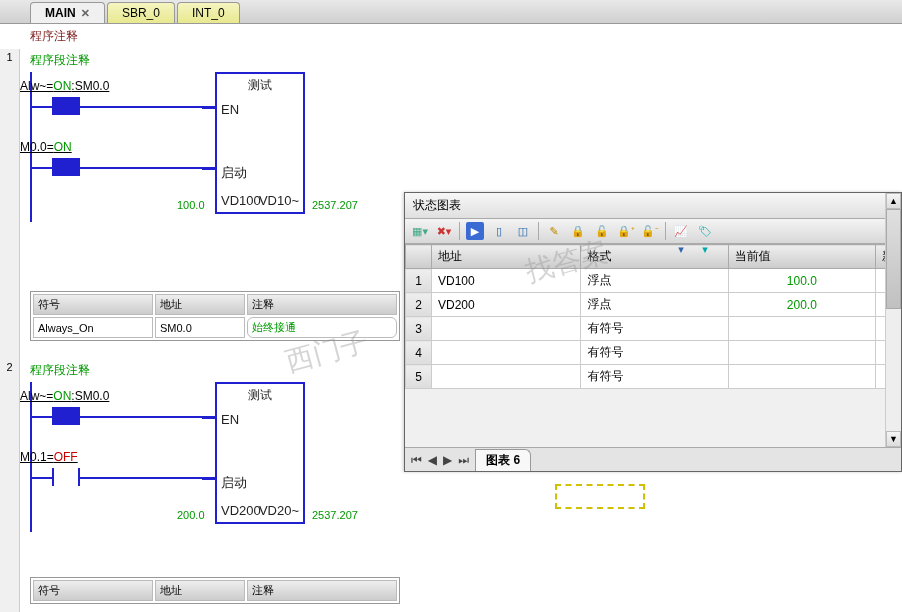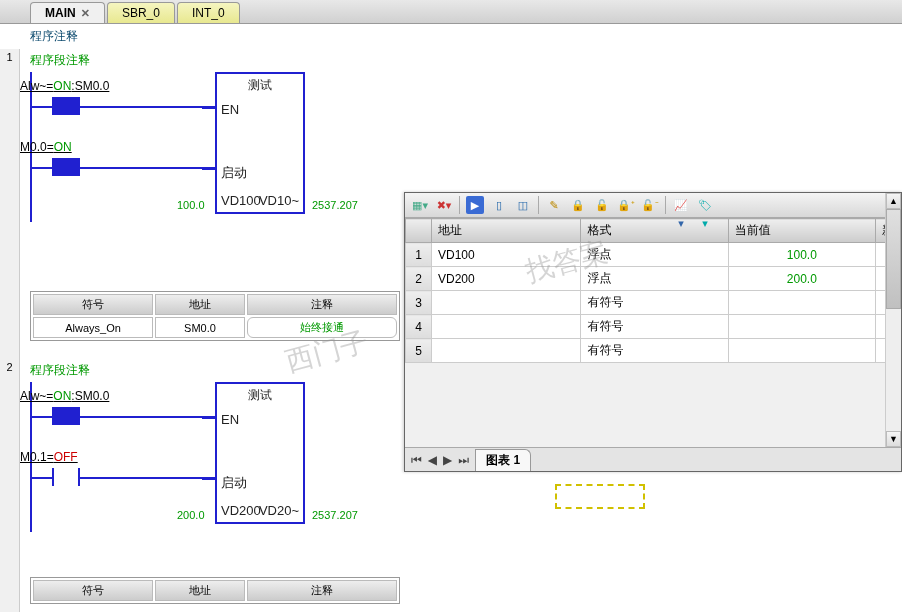--- a/index.html
+++ b/index.html
@@ -8,41 +8,41 @@
 
 .tabs { height: 24px; background: linear-gradient(#e8e8e8, #d0d0d0); border-bottom: 1px solid #999; display: flex; align-items: flex-end; padding-left: 30px; }
 .tab { padding: 3px 14px 3px 14px; margin-right: 2px; border: 1px solid #999; border-bottom: none; border-radius: 4px 4px 0 0; background: linear-gradient(#f5f5c0, #e8e890); cursor: pointer; display: flex; align-items: center; gap: 5px; }
 .tab.active { background: #f0f0f0; font-weight: bold; }
 .tab .close { color: #666; font-size: 11px; }
 
 .content { position: relative; height: 588px; }
 
 
 .ladder-area { position: absolute; left: 0; top: 0; width: 405px; height: 612px; overflow: hidden; }
-.prog-comment { color: #0c4a6e; padding: 4px 0 4px 30px; }
+.prog-comment { color: #7f1d1d; padding: 4px 0 4px 30px; }
 .network { position: relative; }
 .net-margin { position: absolute; left: 0; top: 0; width: 20px; height: 100%; background: #f0f0f0; border-right: 1px solid #ccc; text-align: center; padding-top: 2px; font-size: 11px; }
 .net-label { color: #009900; padding: 3px 0 3px 30px; }
 .rung-area { position: relative; height: 150px; }
 .rail { position: absolute; left: 30px; top: 0; bottom: 0; width: 2px; background: #2020d0; }
 .contact { position: absolute; }
 .contact-line { position: absolute; height: 2px; background: #2020d0; }
 .contact-box { width: 28px; height: 18px; background: #2020d0; border: 2px solid #2020d0; }
 .contact-box.open { background: transparent; }
 .contact-label { position: absolute; top: -18px; left: -10px; white-space: nowrap; font-size: 11px; text-decoration: underline; }
 .contact-label .on { color: #009900; }
 .contact-label .off { color: #cc0000; }
 .fb-box { position: absolute; border: 2px solid #2020d0; background: #fff; }
 .fb-title { text-align: center; padding: 3px 4px; color: #222; border-bottom: none; }
 .fb-pin { position: absolute; font-size: 13px; color: #222; }
 .fb-input-line { position: absolute; height: 2px; background: #2020d0; }
 .fb-param { position: absolute; font-size: 11px; color: #009900; white-space: nowrap; }
 .fb-output { position: absolute; font-size: 11px; color: #009900; white-space: nowrap; }
 .symbol-table { position: absolute; left: 30px; width: 370px; border: 1px solid #999; }
-.symbol-table th, .symbol-table td { border: 1px solid #bbb; padding: 2px 4px; text-align: center; font-size: 11px; }
+.symbol-table th, .symbol-table td { border: 1px solid #bbb; padding: 2px 4px; text-align: left; font-size: 11px; }
 .symbol-table th { background: linear-gradient(#eee, #ccc); font-weight: normal; }
 .symbol-table td.green { color: #009900; border-radius: 6px; }
 
 
 .status-panel { position: absolute; left: 404px; top: 168px; width: 498px; height: 280px; border: 1px solid #666; background: #f0f0f0; box-shadow: -1px 0 3px rgba(0,0,0,0.2); }
 .sp-title { padding: 4px 8px; background: linear-gradient(#f7f7f7,#e0e0e0); border-bottom: 1px solid #aaa; }
 .sp-toolbar { padding: 3px 6px; display: flex; align-items: center; gap: 6px; background: linear-gradient(#f4f4f4,#d8d8d8); border-bottom: 1px solid #aaa; }
 .sp-tb-btn { width: 18px; height: 18px; border-radius: 2px; display: inline-block; cursor: pointer; text-align: center; line-height: 18px; font-size: 11px; }
 .sp-sep { width: 1px; height: 18px; background: #aaa; }
 .sp-table { width: 100%; border-collapse: collapse; background: #fff; }
@@ -173,20 +173,21 @@
               <th style="width:120px">符号</th>
               <th style="width:90px">地址</th>
               <th>注释</th>
             </tr>
       </tbody>
         </table>
     </div>
   </div>
 
   <div class="status-panel">
+    <div class="sp-title">状态图表</div>
     <div class="sp-toolbar">
       <span class="sp-tb-btn" style="color:#4a8">▦▾</span>
       <span class="sp-tb-btn" style="color:#c33">✖▾</span>
       <span class="sp-sep"></span>
       <span class="sp-tb-btn" style="background:#3a6bd4;color:#fff">▶</span>
       <span class="sp-tb-btn" style="color:#26a">▯</span>
       <span class="sp-tb-btn" style="color:#26a">◫</span>
       <span class="sp-sep"></span>
       <span class="sp-tb-btn" style="color:#b80">✎</span>
       <span class="sp-tb-btn" style="color:#c90">🔒</span>
@@ -248,21 +249,21 @@
       <div class="scrollbar-up">▲</div>
       <div class="scrollbar-thumb"></div>
       <div class="scrollbar-down" style="position:absolute;bottom:0;width:100%">▼</div>
     </div>
 
     <div class="sp-nav">
       <span class="navbtn">⏮</span>
       <span class="navbtn">◀</span>
       <span class="navbtn">▶</span>
       <span class="navbtn">⏭</span>
-      <span class="sp-tab">图表 1</span>
+      <span class="sp-tab">图表 6</span>
     </div>
 
     <div class="watermark" style="left:120px;top:50px">找答案</div>
     <div class="watermark" style="left:-120px;top:140px">西门子</div>
   </div>
 
   <div class="small-yellow"></div>
 </div>
 
 </body></html>

